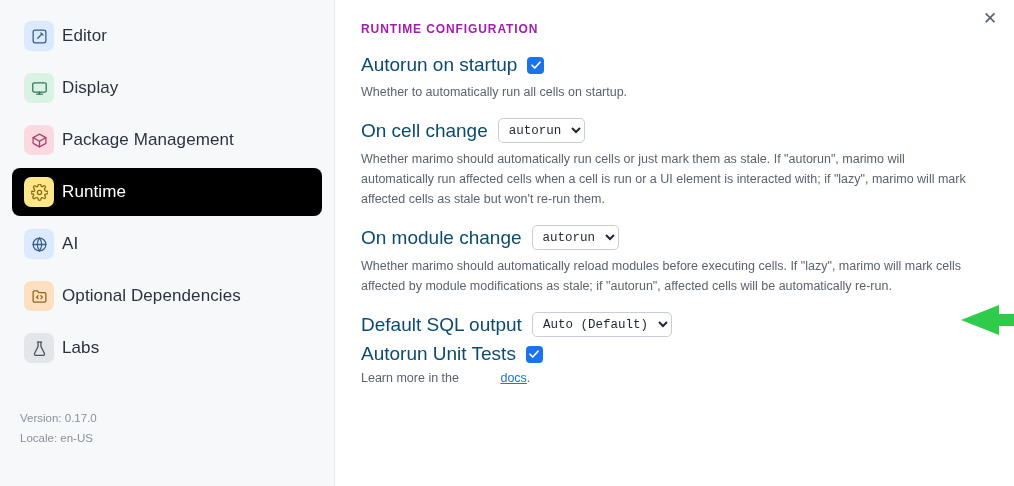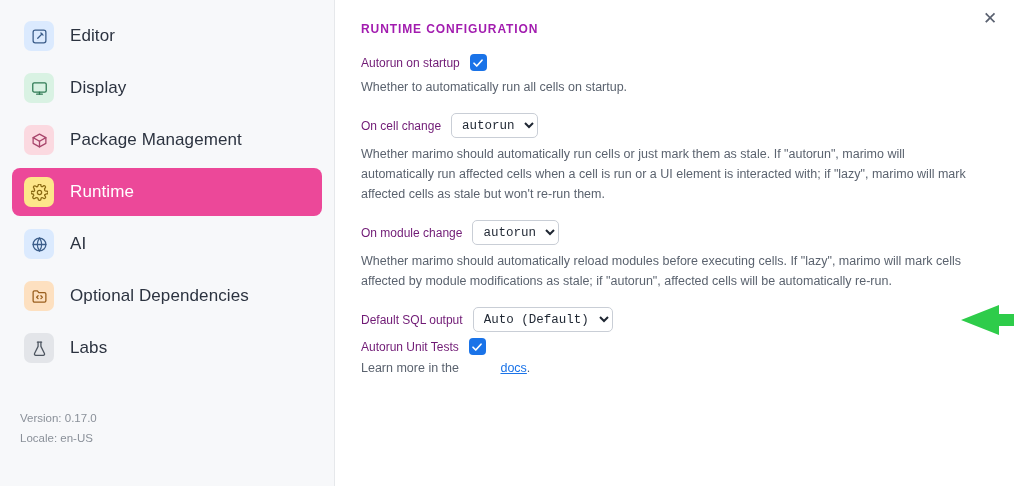--- a/index.html
+++ b/index.html
@@ -23,30 +23,30 @@
     height: 486px;
     background: #f7f8fa;
     border-right: 1px solid #e6e8eb;
     position: relative;
     padding-top: 8px;
     flex: 0 0 335px;
   }
   .nav-item {
     display: flex;
     align-items: center;
-    gap: 16px;
+    gap: 8px;
     height: 48px;
     margin: 4px 12px;
     padding: 0 12px;
     border-radius: 8px;
     cursor: pointer;
     color: #2c3340;
   }
   .nav-item.active {
-    background: #ec4899;
+    background: #000000;
     color: #ffffff;
   }
   .nav-icon {
     width: 30px; height: 30px;
     border-radius: 7px;
     display: flex; align-items: center; justify-content: center;
     flex: 0 0 30px;
   }
   .nav-icon svg { display: block; }
   .ic-editor   { background: #dbeafe; }
@@ -95,22 +95,22 @@
     line-height: 1;
   }
 
   .field-row {
     display: flex;
     align-items: center;
     gap: 10px;
     margin-bottom: 6px;
   }
   .field-label {
-    font-size: 12px;
-    color: #701a75;
+    font-size: 19px;
+    color: #0c4a6e;
   }
   .desc {
     font-size: 12.5px;
     color: #5b636f;
     line-height: 20px;
     max-width: 640px;
     margin: 0 0 16px 0;
   }
   .desc.wide { max-width: 632px; }
 

